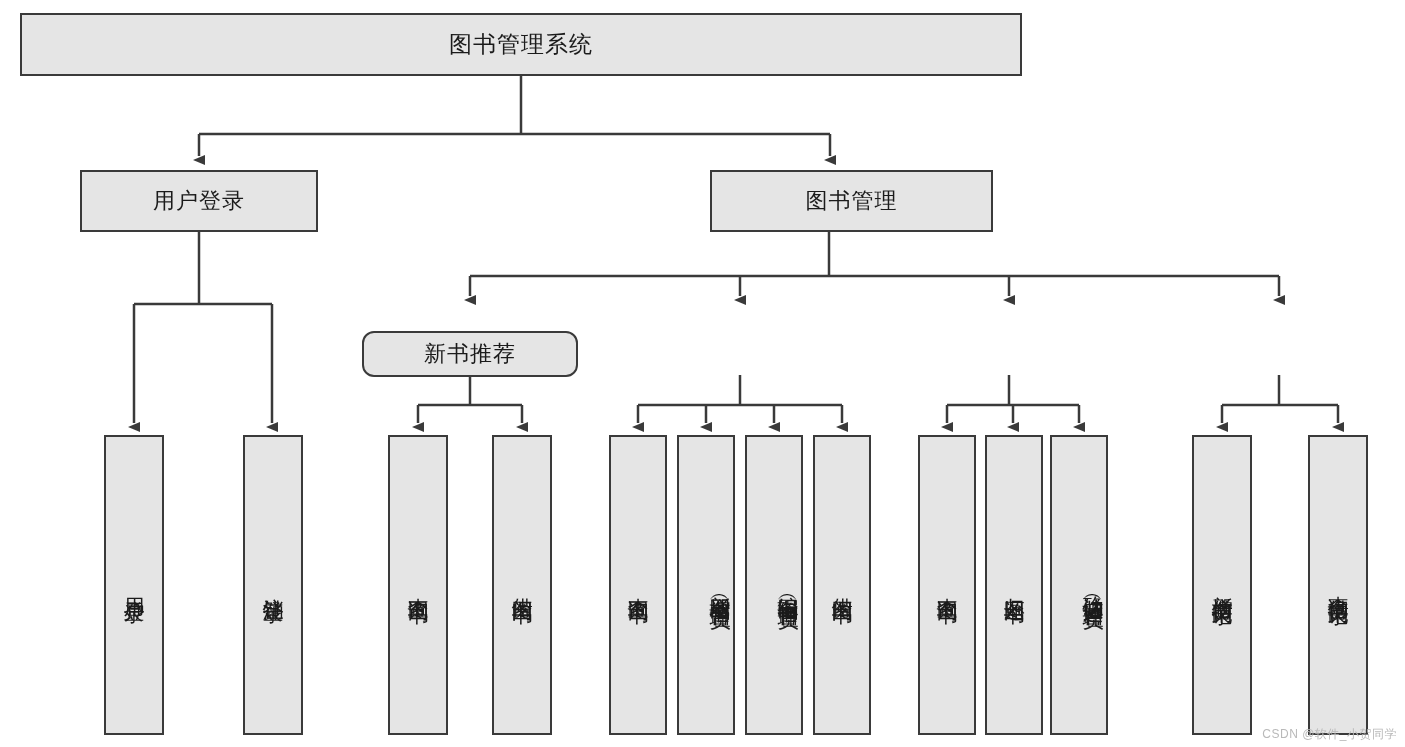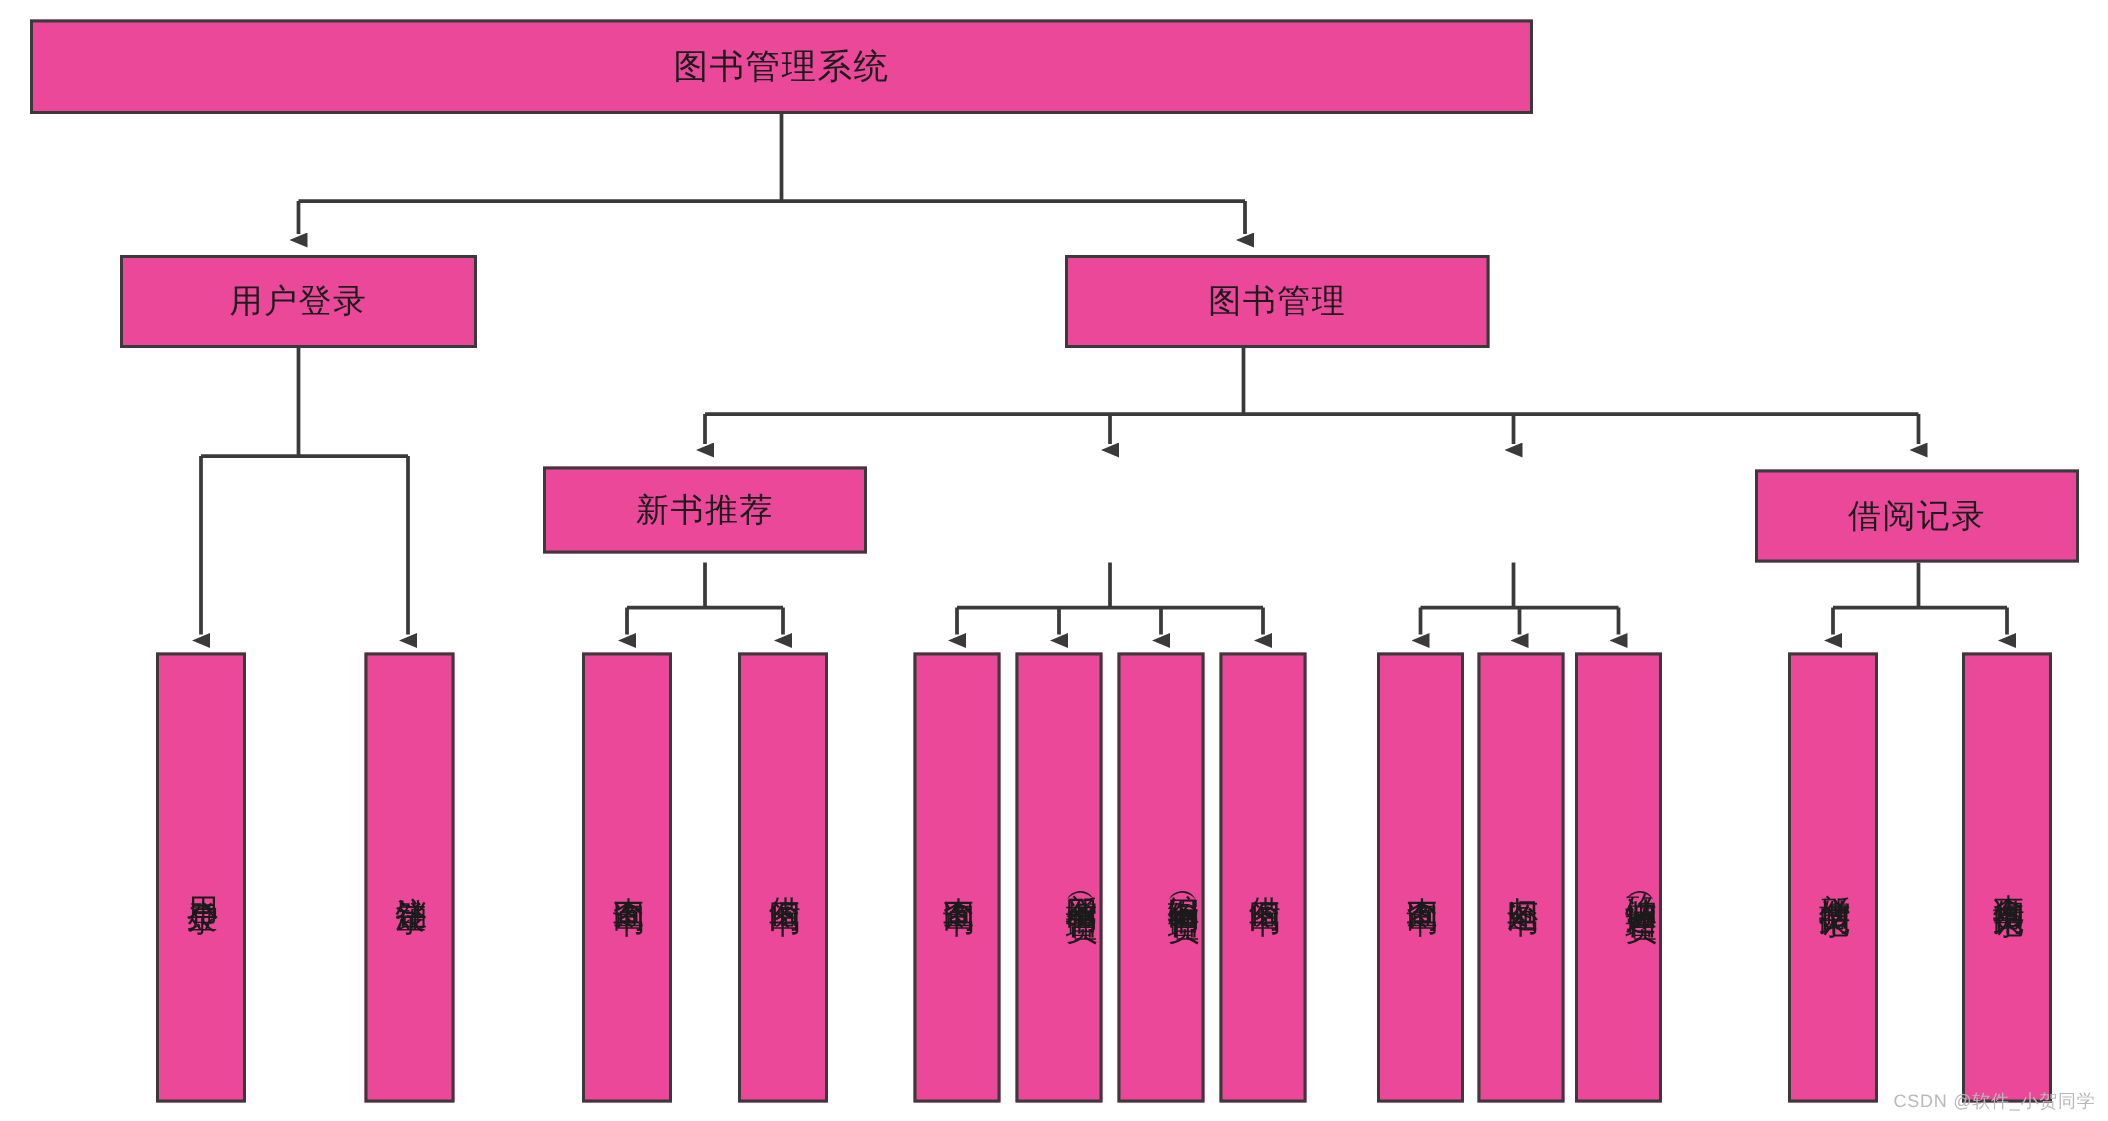--- a/index.html
+++ b/index.html
@@ -19,21 +19,21 @@
     position: absolute;
     left: 0;
     top: 0;
     width: 1405px;
     height: 747px;
   }
   .node {
     position: absolute;
     box-sizing: border-box;
     border: 2px solid #3a3a3a;
-    background: #ec4899;
+    background: #e5e5e5;
     display: flex;
     align-items: center;
     justify-content: center;
     color: #1b1b1b;
   }
   .node-h {
     font-size: 22px;
     letter-spacing: 1px;
     line-height: 1.2;
   }
@@ -127,25 +127,22 @@
     <span>图书管理系统</span>
   </div>
 
   <div class="node node-h" style="left:80px; top:170px; width:238px; height:62px;">
     <span>用户登录</span>
   </div>
   <div class="node node-h" style="left:710px; top:170px; width:283px; height:62px;">
     <span>图书管理</span>
   </div>
 
-  <div class="node node-h" style="left:362px; top:311px; width:216px; height:58px;">
+  <div class="node node-h" style="left:362px; top:331px; width:216px; height:46px;border-radius:12px;">
     <span>新书推荐</span>
-  </div>
-  <div class="node node-h" style="left:1170px; top:313px; width:216px; height:62px;">
-    <span>借阅记录</span>
   </div>
 
   <div class="node node-v center-v" style="left:104px; top:435px; width:60px; height:300px;">
     <span>用户登录</span>
   </div>
   <div class="node node-v center-v" style="left:243px; top:435px; width:60px; height:300px;">
     <span>注销登录</span>
   </div>
 
   <div class="node node-v center-v" style="left:388px; top:435px; width:60px; height:300px;">

